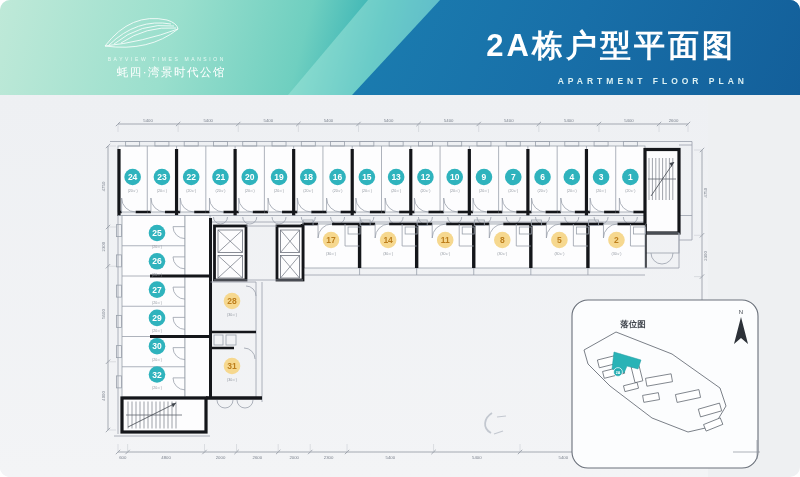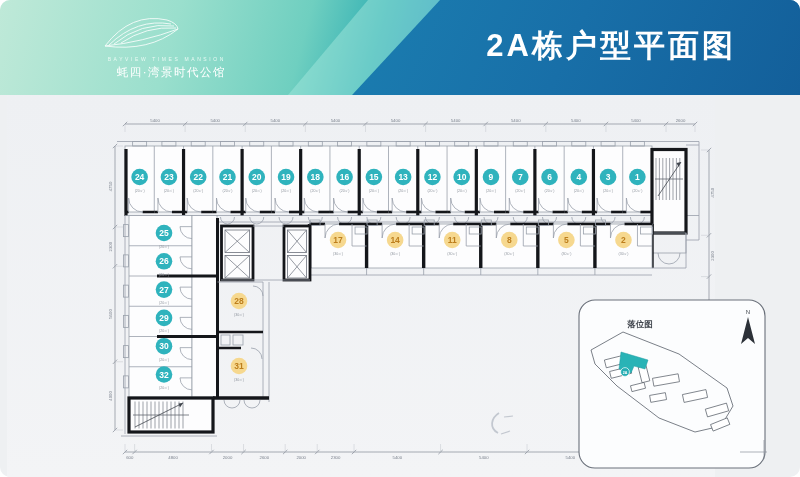--- a/index.html
+++ b/index.html
@@ -27,21 +27,21 @@
   .logo{position:absolute;left:56px;top:10px;width:170px;text-align:right;color:#fff;}
   .logo svg{display:block;margin:0 auto;}
   .logo-en{font-size:5px;letter-spacing:2.6px;color:#eafaf4;margin-top:2px;white-space:nowrap;}
   .logo-cn{font-size:11.5px;letter-spacing:1.5px;margin-top:3px;font-weight:500;white-space:nowrap;}
   .title-block{position:absolute;right:52px;top:16px;text-align:right;color:#ffffff;}
   .title-block h1{
     margin:12px;font-size:31px;font-weight:800;letter-spacing:3px;line-height:1.15;
   }
   .subtitle{font-size:8.5px;letter-spacing:4px;color:#dcf1f3;margin-top:4px;font-weight:600;}
   
-  main{position:relative;width:708px;height:382px;background:linear-gradient(180deg,#eef0f3,#f3f4f6);margin-left:7px;}
+  main{position:relative;width:708px;height:382px;background:linear-gradient(180deg,#eef0f3,#f3f4f6);}
   #plan{display:block;}
   text{font-family:"Liberation Sans", sans-serif;}
 </style>
 </head>
 <body>
 
 <div class="page">
   <header>
     <div class="hdr-blue"></div>
     <div class="hdr-streak"></div>
@@ -53,20 +53,21 @@
           <path d="M15,34 Q42,12 75,16"></path>
           <path d="M22,33 Q47,16 77,18"></path>
           <path d="M6,36 Q44,32 79,19"></path>
         </g>
       </svg>
       <div class="logo-en">BAYVIEW TIMES MANSION</div>
       <div class="logo-cn">蚝四·湾景时代公馆</div>
     </div>
     <div class="title-block">
       <h1>2A栋户型平面图</h1>
+      <div class="subtitle">APARTMENT FLOOR PLAN</div>
     </div>
   </header>
 
   <main>
     <svg id="plan" width="800" height="382" viewBox="0 95 800 382">
       <g id="walls">
           <rect x="118" y="146" width="527" height="66" fill="#fdfdfe" stroke="#99a0ab" stroke-width="0.8"></rect>
           <line x1="110" y1="141.5" x2="692" y2="141.5" stroke="#99a0ab" stroke-width="0.8" fill="none"></line>
           <line x1="147.27777777777777" y1="146" x2="147.27777777777777" y2="212" stroke="#99a0ab" stroke-width="0.8" fill="none"></line>
           <line x1="176.55555555555554" y1="146" x2="176.55555555555554" y2="212" stroke="#99a0ab" stroke-width="0.8" fill="none"></line>

